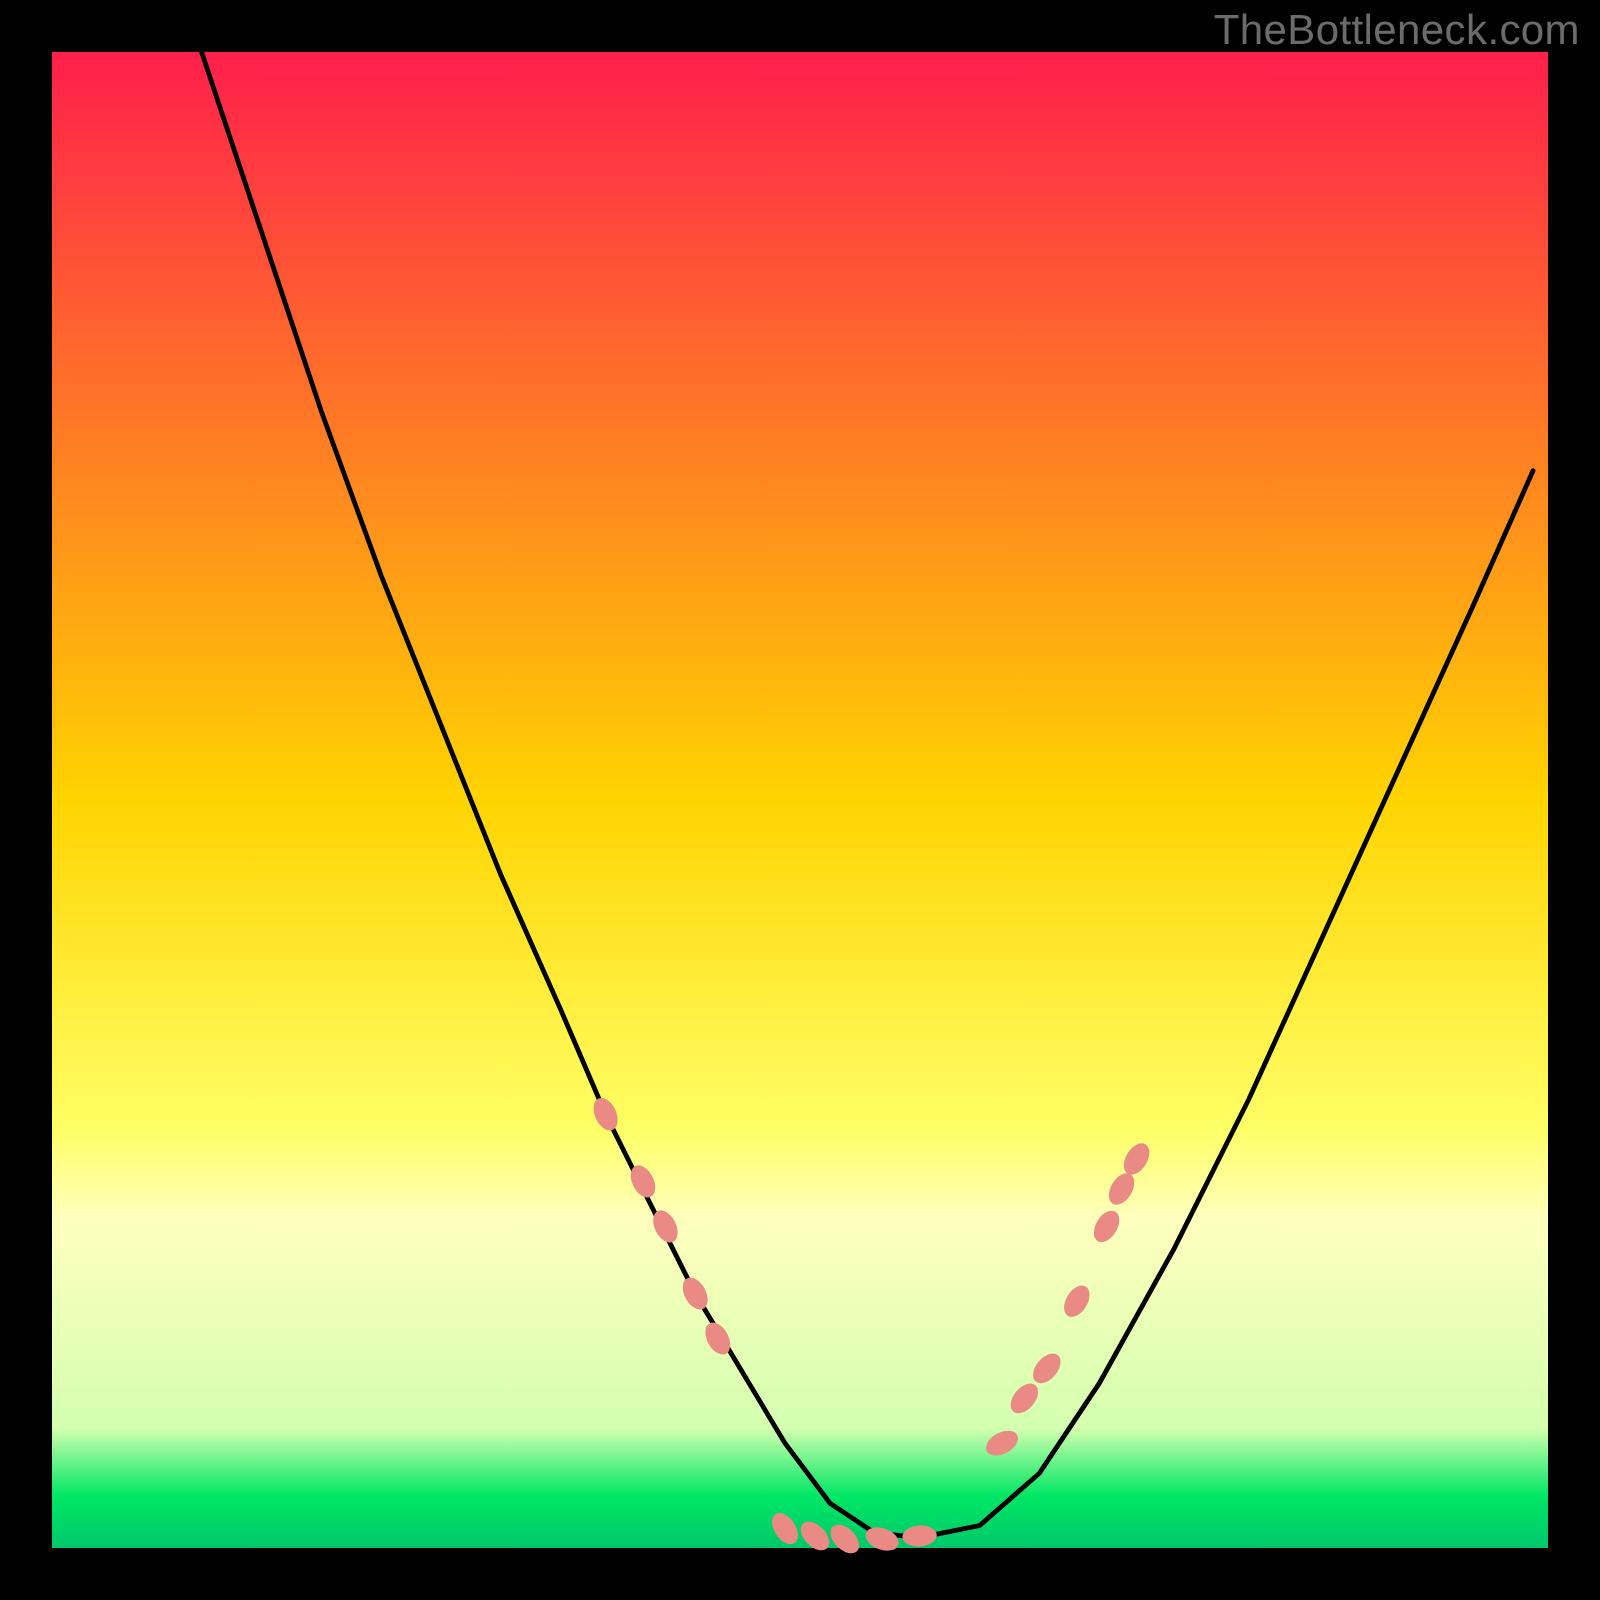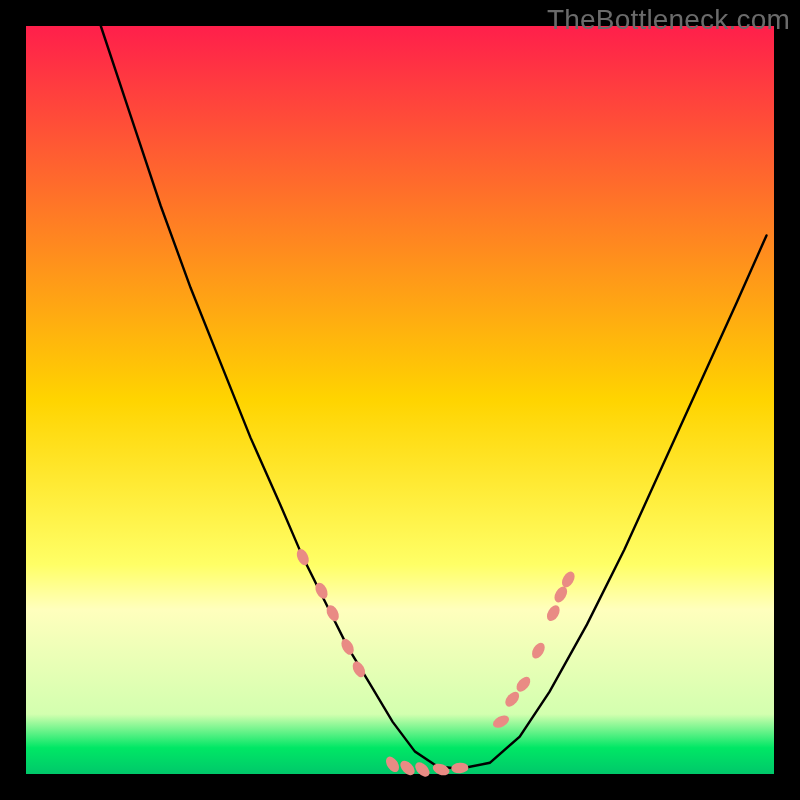--- a/index.html
+++ b/index.html
@@ -16,21 +16,21 @@
     height: 800px;
   }
   svg {
     display: block;
   }
   .attribution {
     position: absolute;
     top: 4px;
     right: 10px;
     font-family: Arial, Helvetica, sans-serif;
-    font-size: 28px;
+    font-size: 21px;
     color: #6b6b6b;
     letter-spacing: 0.2px;
     user-select: none;
   }
 </style>
 </head>
 <body>
 
 <div class="stage">
   <svg id="chart-svg" width="800" height="800" viewBox="0 0 800 800">

